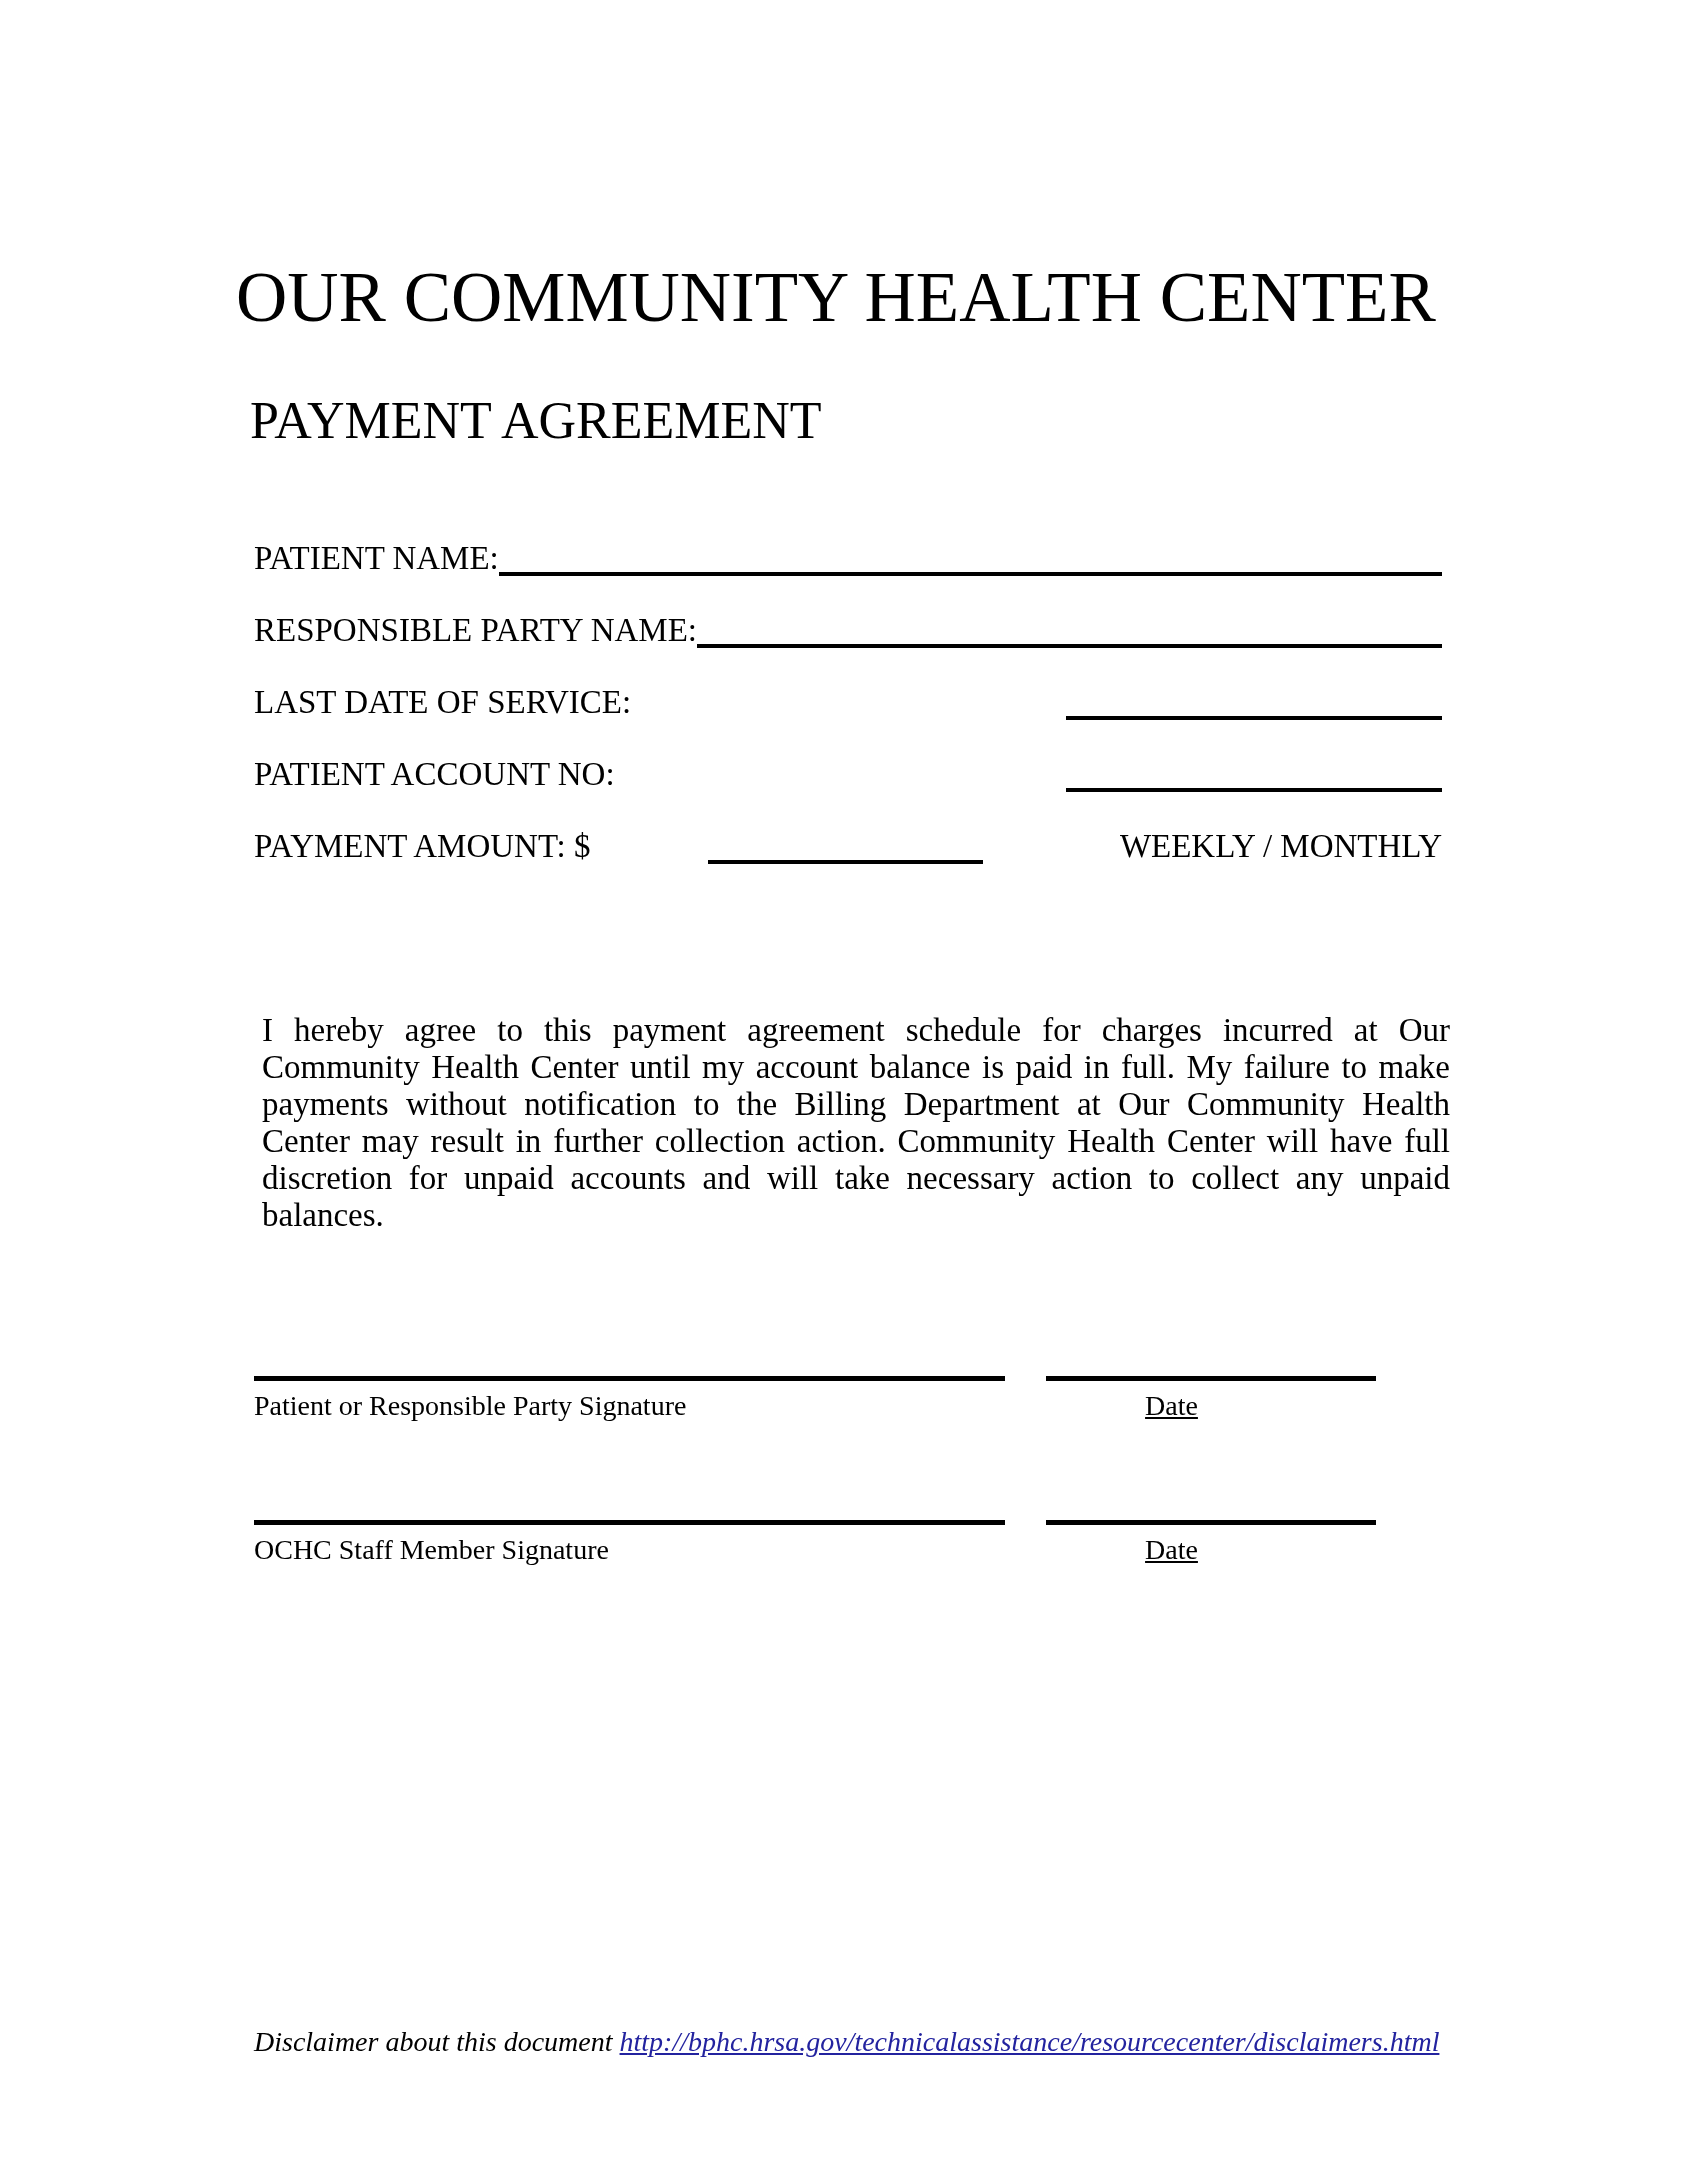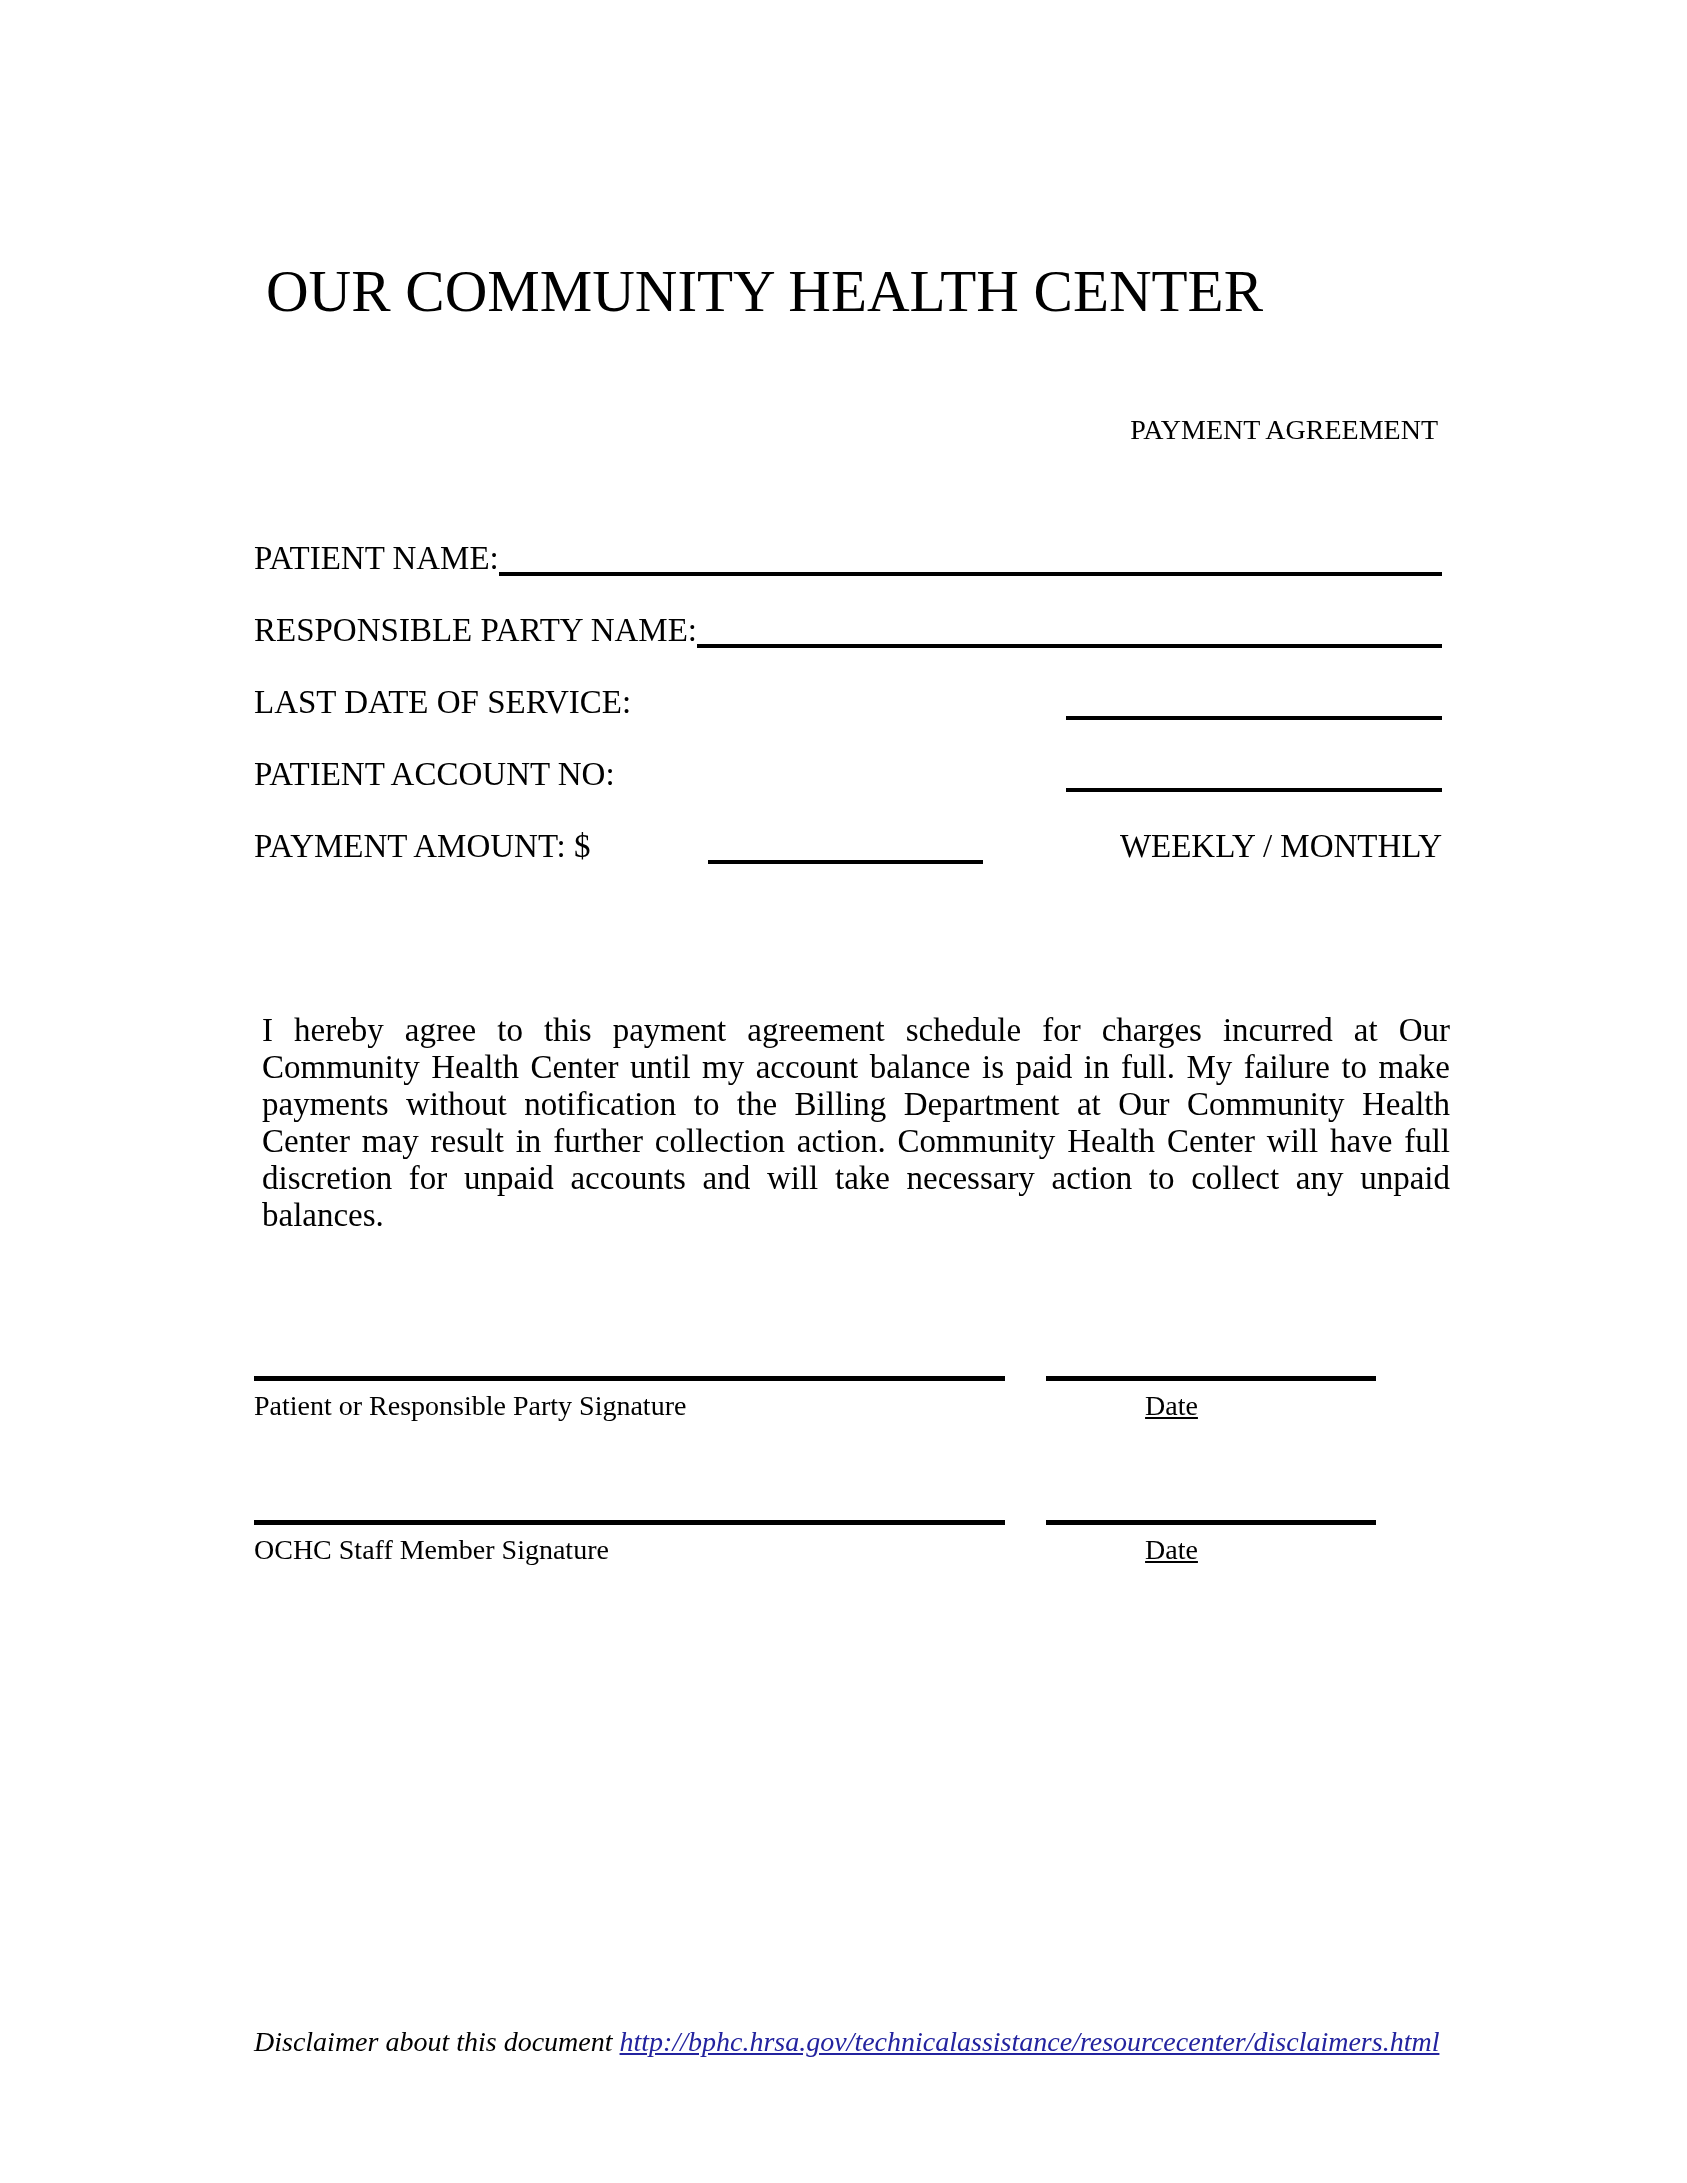--- a/index.html
+++ b/index.html
@@ -8,38 +8,37 @@
     width: 1687px;
     height: 2184px;
     background: #ffffff;
     color: #000000;
     font-family: "Liberation Serif", "DejaVu Serif", serif;
     overflow: hidden;
   }
   .title {
     position: absolute;
     top: 262px;
-    left: 266px;
+    left: 236px;
     width: 1188px;
     text-align: left;
-    font-size: 59px;
+    font-size: 71px;
     line-height: 1;
     white-space: nowrap;
     letter-spacing: 0px;
   }
   .subtitle {
     position: absolute;
     top: 395px;
     left: 250px;
     width: 1188px;
-    text-align: right;
-    font-size: 28px;
+    text-align: left;
+    font-size: 52px;
     line-height: 1;
     white-space: nowrap;
-    margin-top: 21px;
   }
   .fields {
     position: absolute;
     top: 531px;
     left: 254px;
     width: 1188px;
   }
   .field-row {
     display: flex;
     align-items: flex-end;

